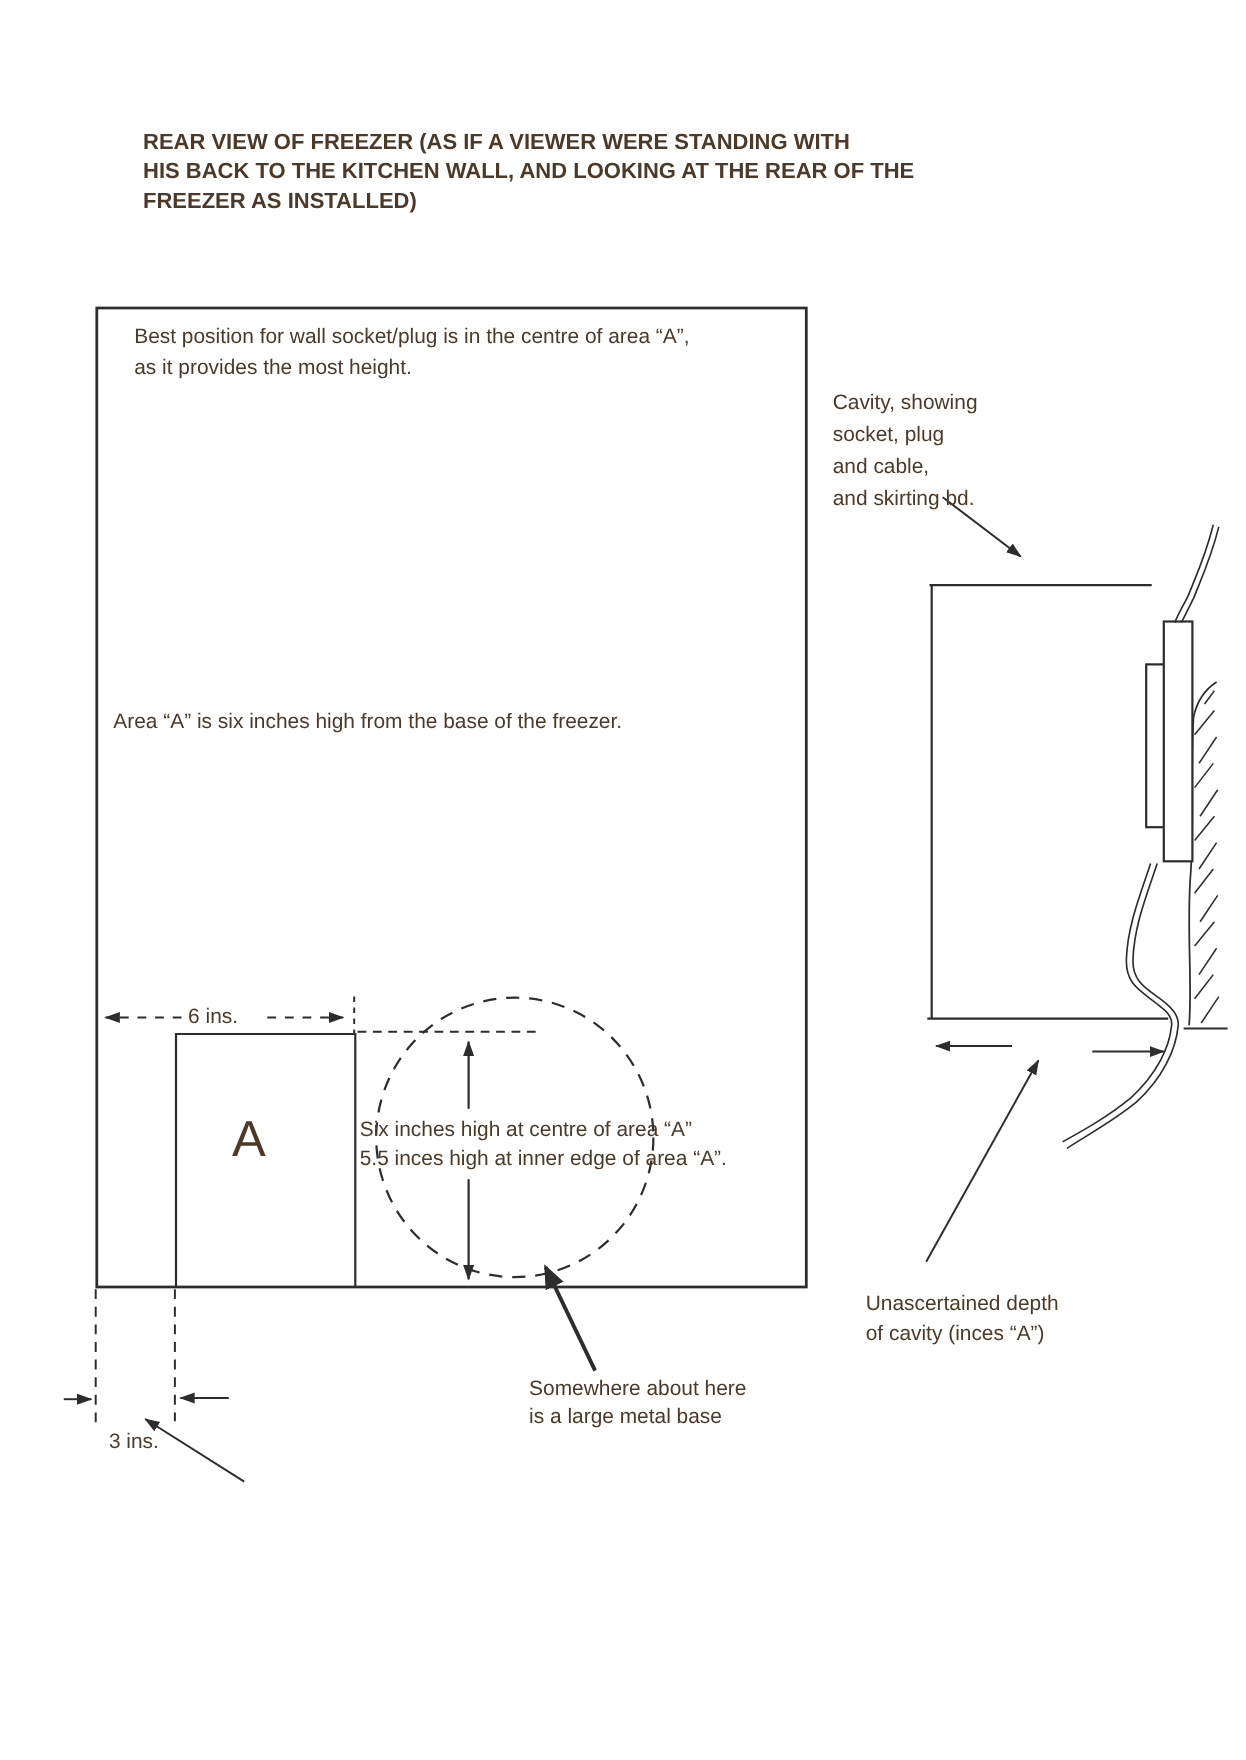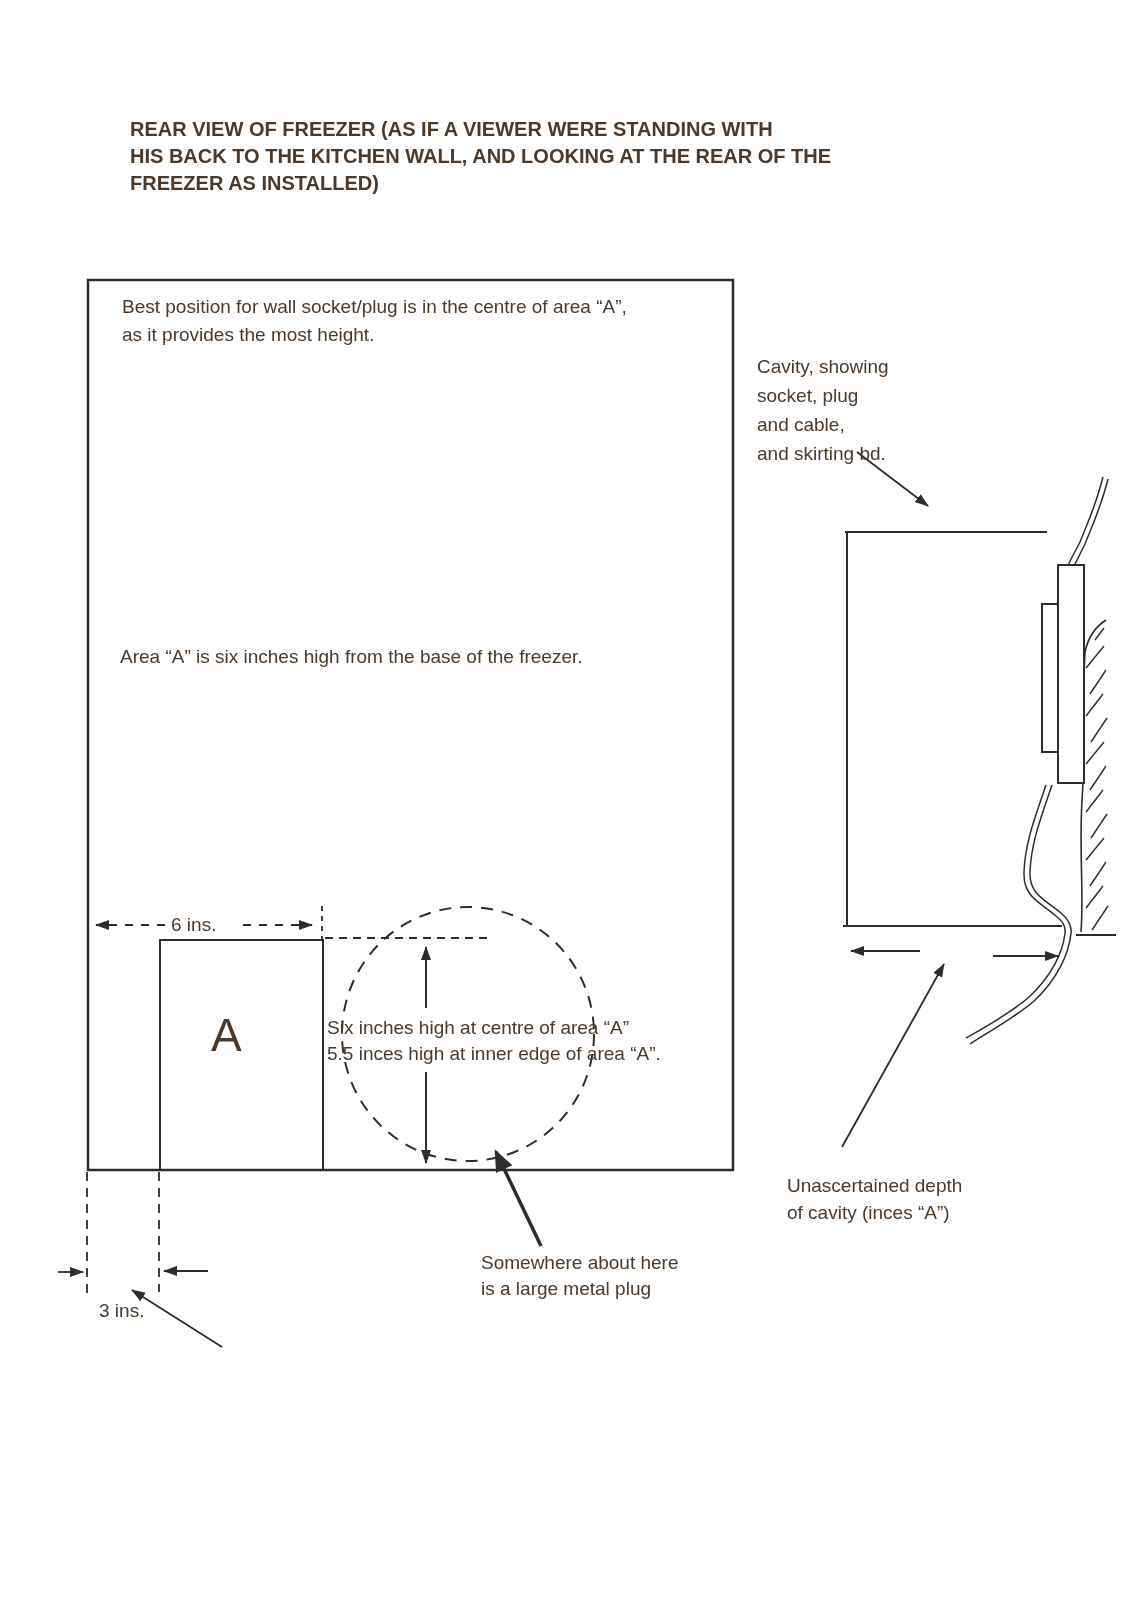--- a/index.html
+++ b/index.html
@@ -139,33 +139,33 @@
     </g>
   </svg>
 
   <div class="txt title" style="left:130px;top:116px;">REAR VIEW OF FREEZER (AS IF A VIEWER WERE STANDING WITH
 HIS BACK TO THE KITCHEN WALL, AND LOOKING AT THE REAR OF THE
 FREEZER AS INSTALLED)</div>
 
   <div class="txt" style="left:122px;top:293px;line-height:28px;">Best position for wall socket/plug is in the centre of area “A”,
 as it provides the most height.</div>
 
-  <div class="txt" style="left:120px;top:644px;">Area “A” is six inches high from the base of the freezer.</div>
+  <div class="txt" style="left:103px;top:644px;">Area “A” is six inches high from the base of the freezer.</div>
 
   <div class="txt" style="left:171px;top:912px;">6 ins.</div>
 
   <div class="txt bigA" style="left:211px;top:1012px;">A</div>
 
   <div class="txt" style="left:327px;top:1015px;">Six inches high at centre of area “A”
 5.5 inces high at inner edge of area “A”.</div>
 
   <div class="txt" style="left:99px;top:1260px;margin-top:38px;">3 ins.</div>
 
   <div class="txt" style="left:481px;top:1250px;">Somewhere about here
-is a large metal plug</div>
+is a large metal base</div>
 
 
   <div class="txt" style="left:757px;top:315px;line-height:29px;margin-top:37px;">Cavity, showing
 socket, plug
 and cable,
 and skirting bd.</div>
 
   <div class="txt" style="left:787px;top:1172px;line-height:27px;">Unascertained depth
 of cavity (inces “A”)</div>
 

